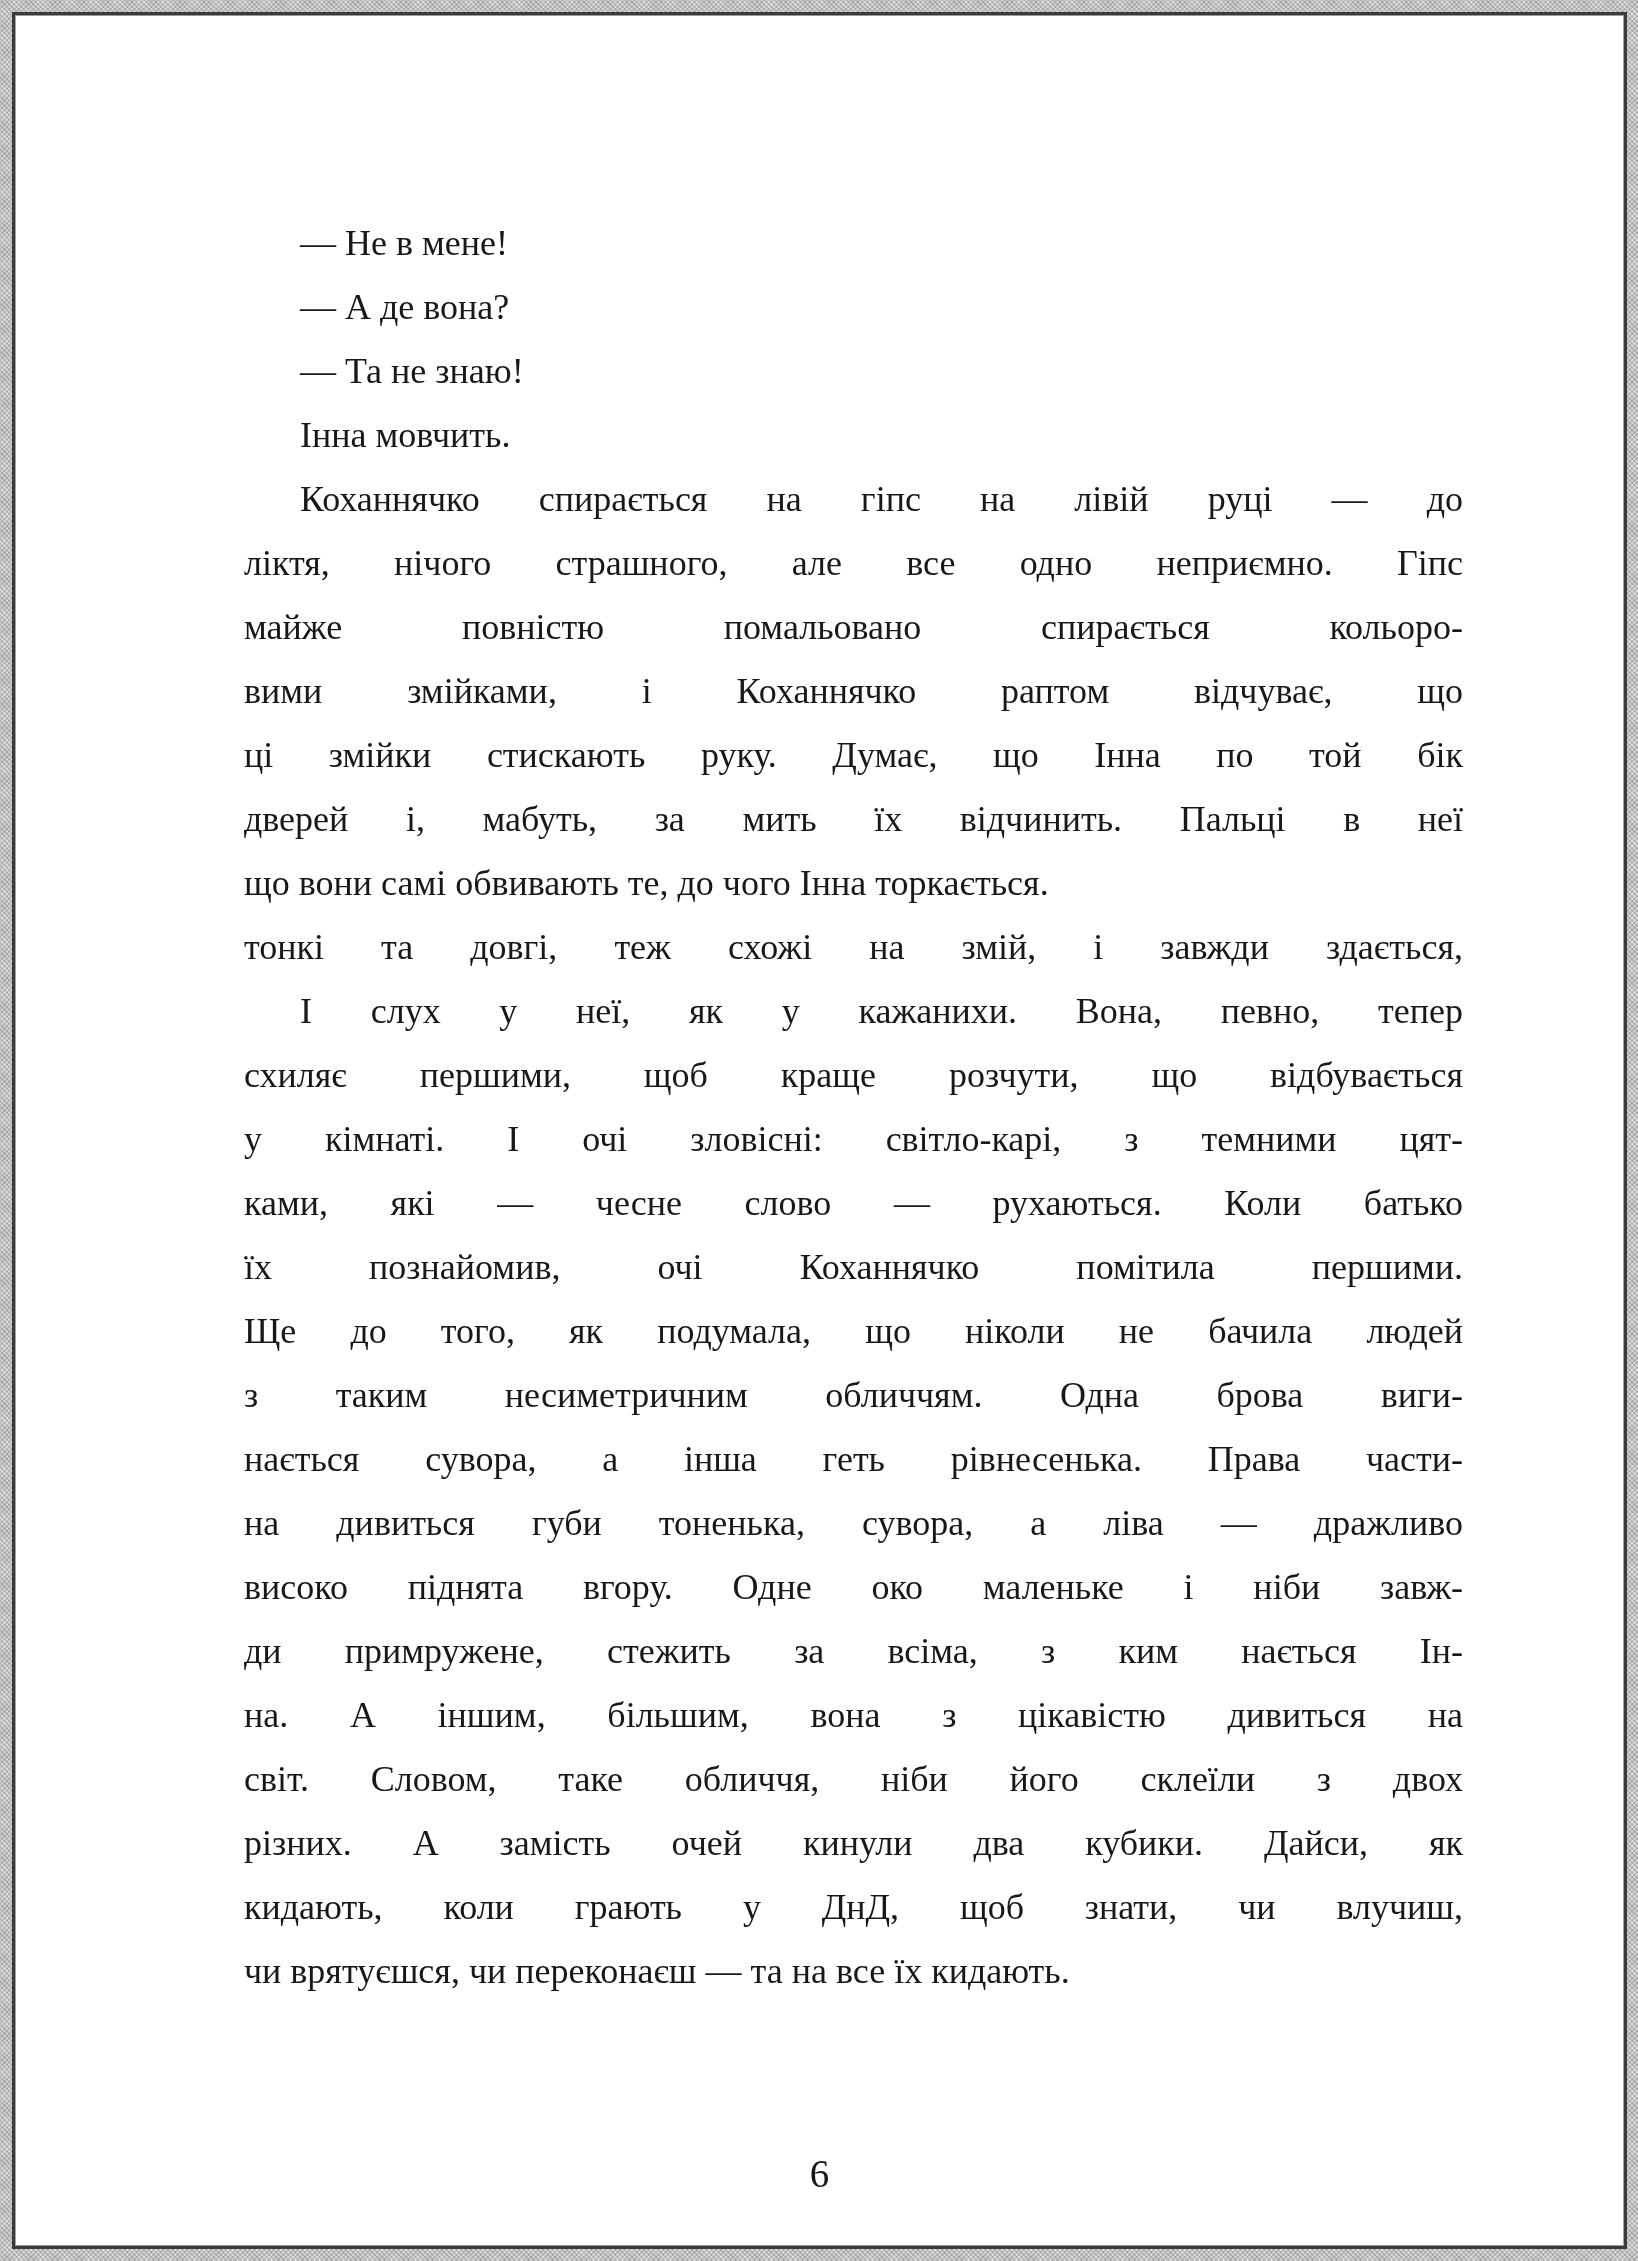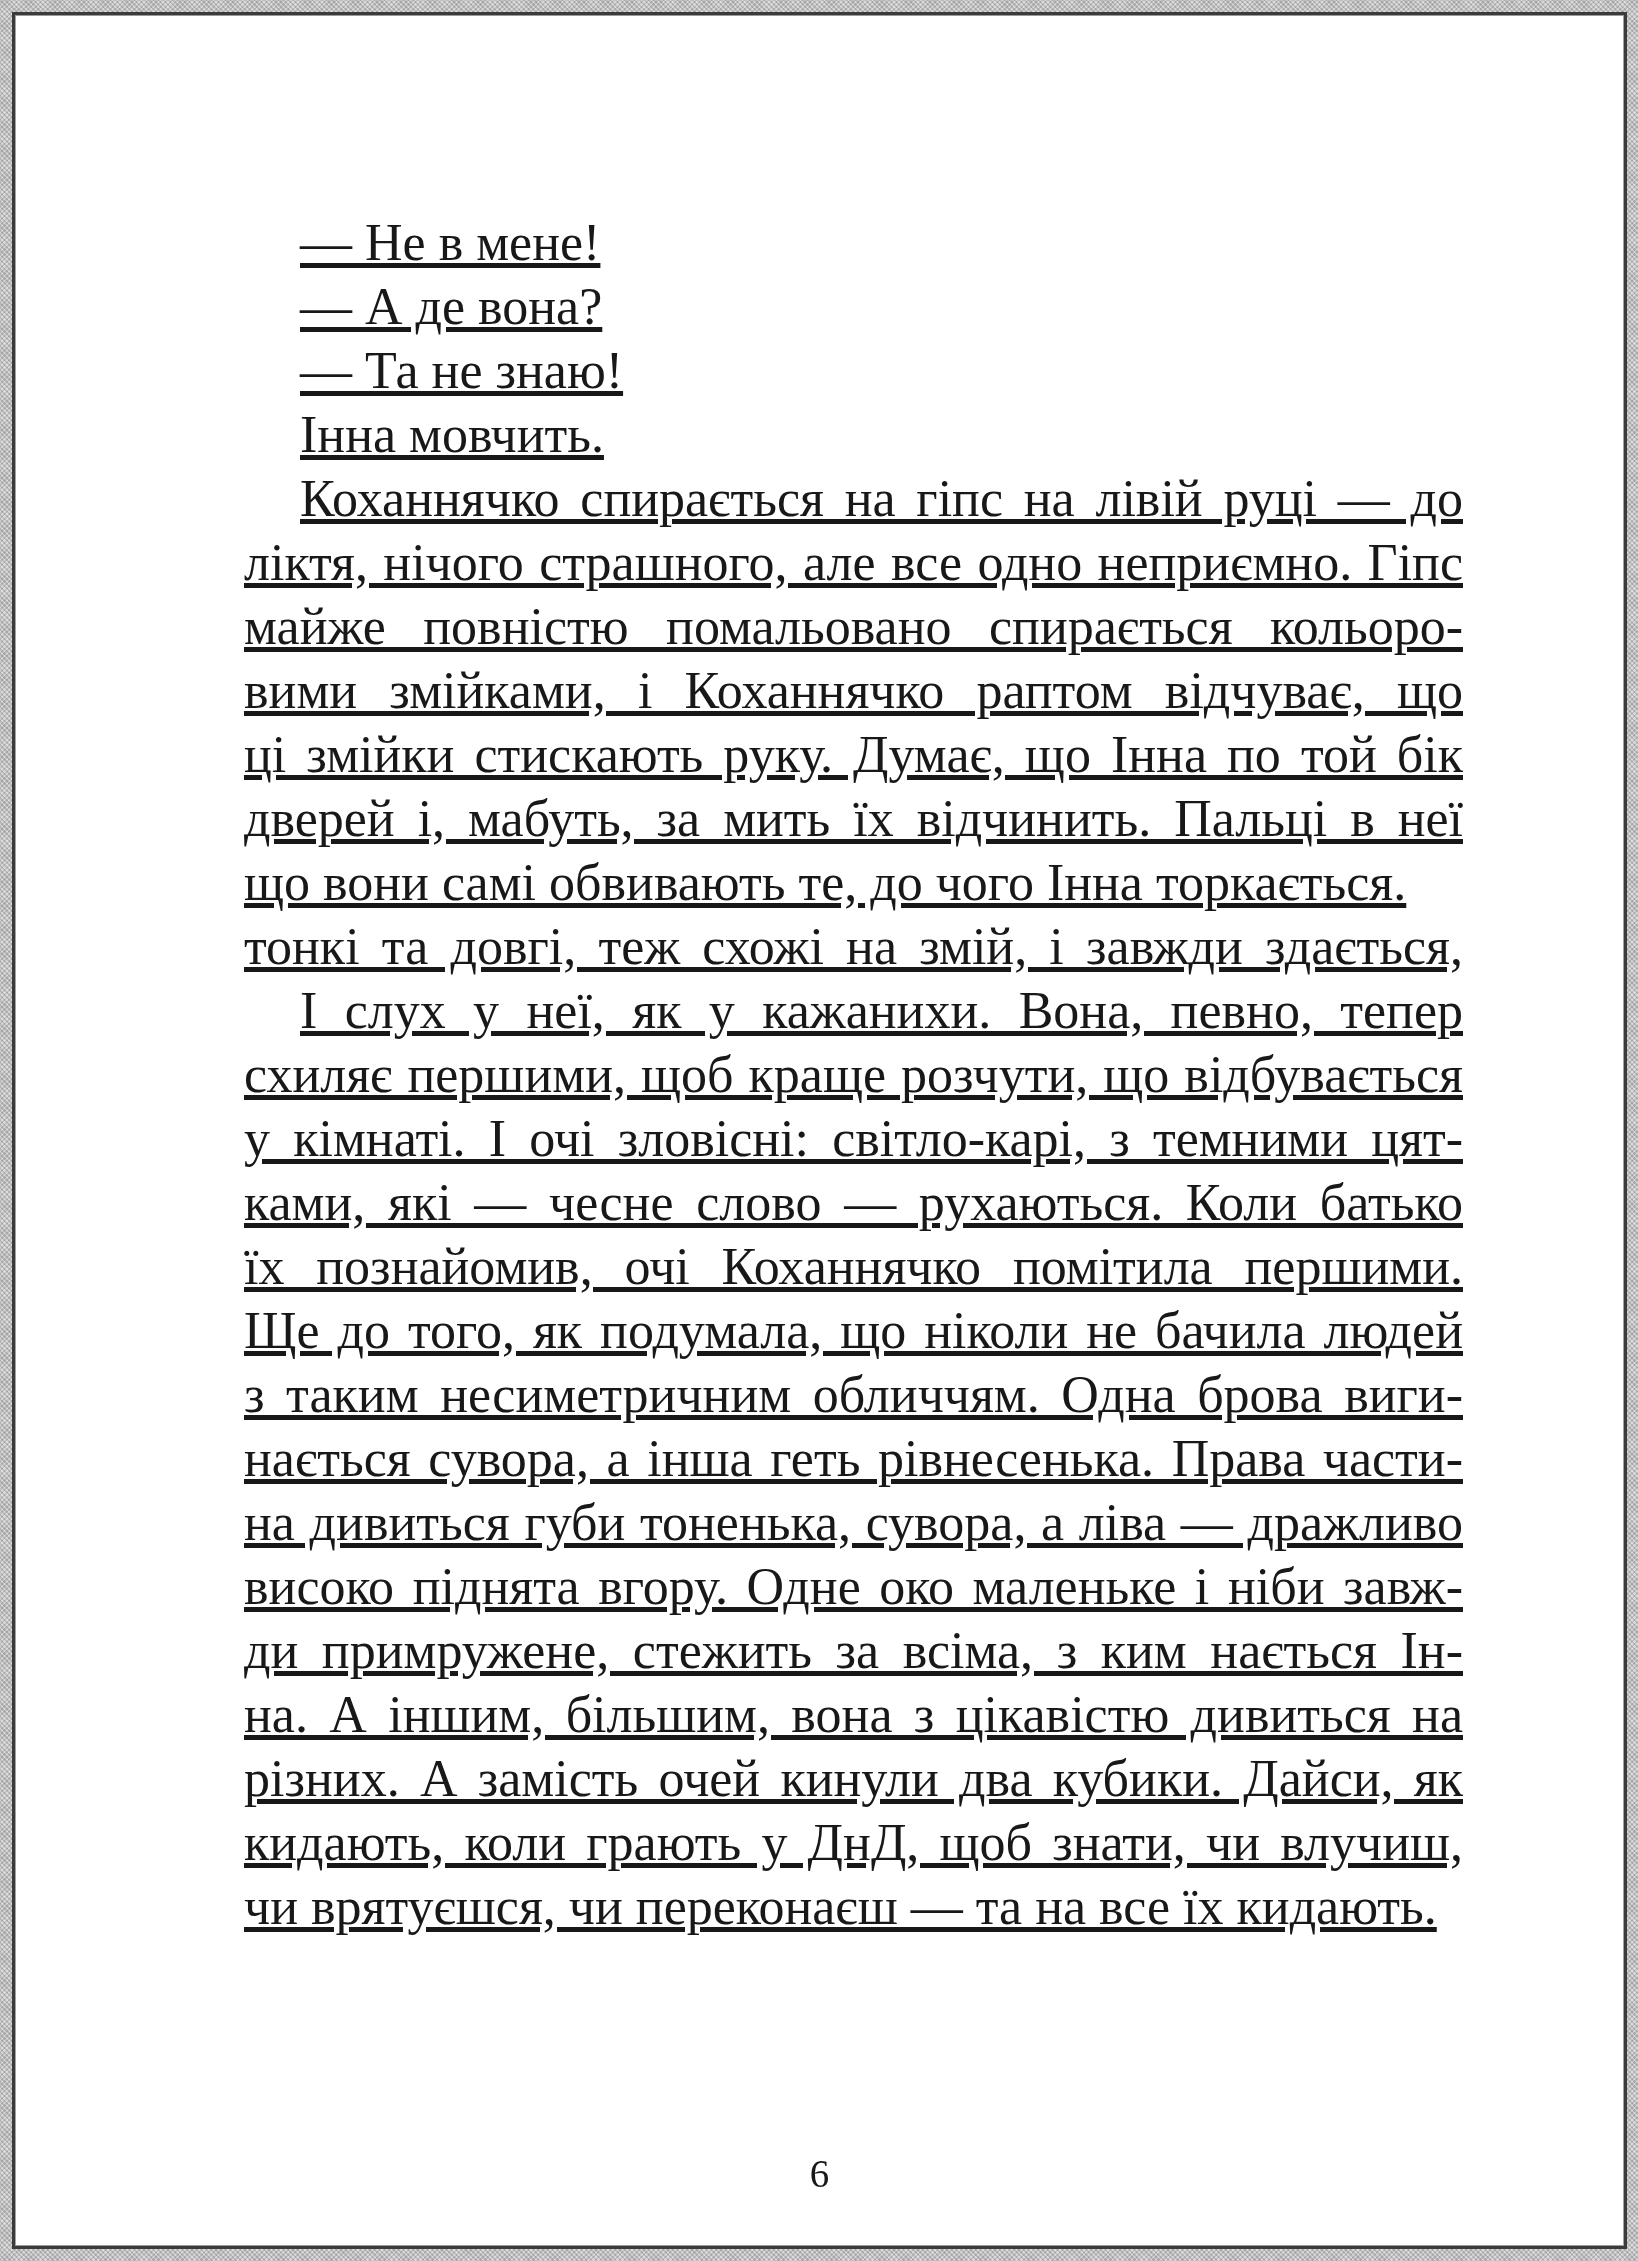--- a/index.html
+++ b/index.html
@@ -31,25 +31,24 @@
     box-shadow: 0 0 0 0.9px #9a9a9a inset;
   }
   .text-block {
     position: absolute;
     left: 229px;
     top: 196px;
     width: 1219px;
     color: #181818;
   }
   .line {
-    font-size: 52px;
+    font-size: 36px;
     line-height: 64px;
     white-space: normal;
     text-align: left;
-    text-decoration: underline;
   }
   .line.indent {
     text-indent: 56px;
   }
   .line.just {
     text-align: justify;
     text-align-last: justify;
   }
   .page-number {
     position: absolute;
@@ -84,20 +83,21 @@
         <div class="line just">у кімнаті. І очі зловісні: світло-карі, з темними цят-</div>
         <div class="line just">ками, які — чесне слово — рухаються. Коли батько</div>
         <div class="line just">їх познайомив, очі Коханнячко помітила першими.</div>
         <div class="line just">Ще до того, як подумала, що ніколи не бачила людей</div>
         <div class="line just">з таким несиметричним обличчям. Одна брова виги-</div>
         <div class="line just">нається сувора, а інша геть рівнесенька. Права части-</div>
         <div class="line just">на дивиться губи тоненька, сувора, а ліва — дражливо</div>
         <div class="line just">високо піднята вгору. Одне око маленьке і ніби завж-</div>
         <div class="line just">ди примружене, стежить за всіма, з ким нається Ін-</div>
         <div class="line just">на. А іншим, більшим, вона з цікавістю дивиться на</div>
+        <div class="line just">світ. Словом, таке обличчя, ніби його склеїли з двох</div>
         <div class="line just">різних. А замість очей кинули два кубики. Дайси, як</div>
         <div class="line just">кидають, коли грають у ДнД, щоб знати, чи влучиш,</div>
         <div class="line">чи врятуєшся, чи переконаєш — та на все їх кидають.</div>
       </div>
     <div class="page-number">6</div>
   </div>
 </div>
 
 
 </body></html>

